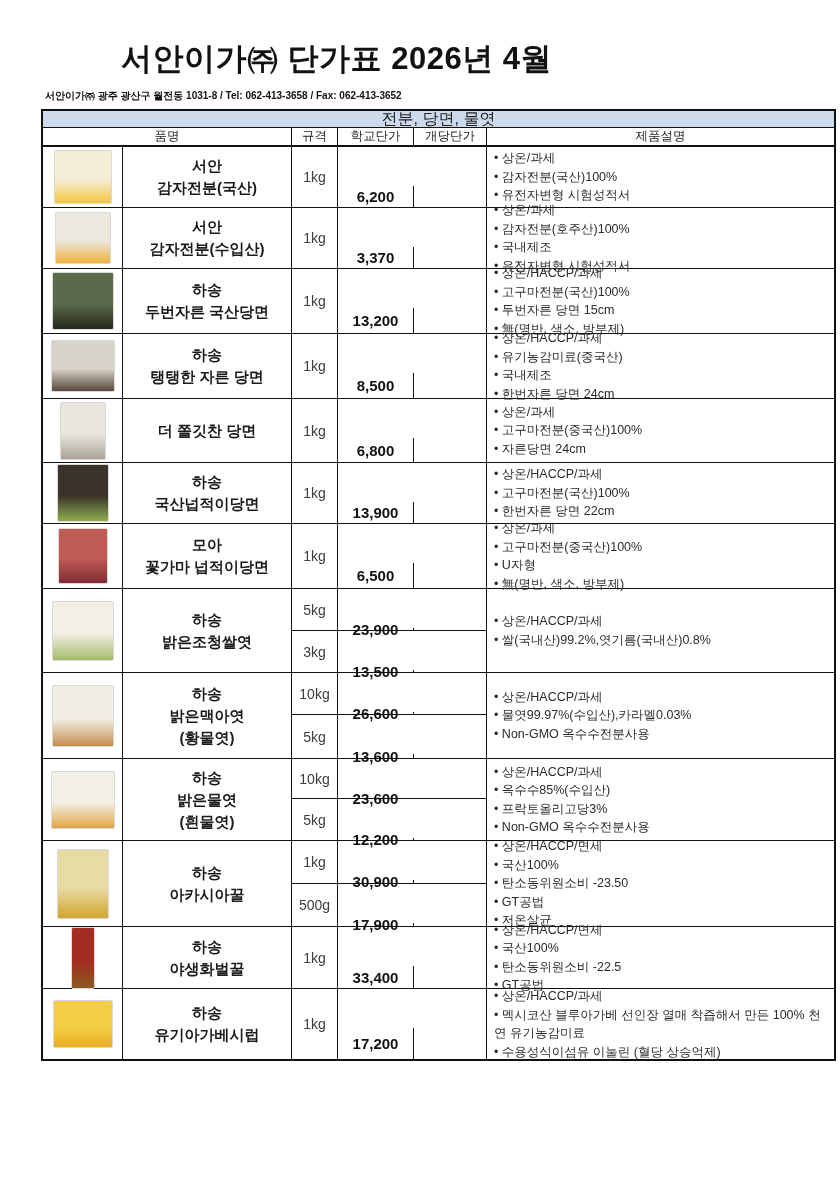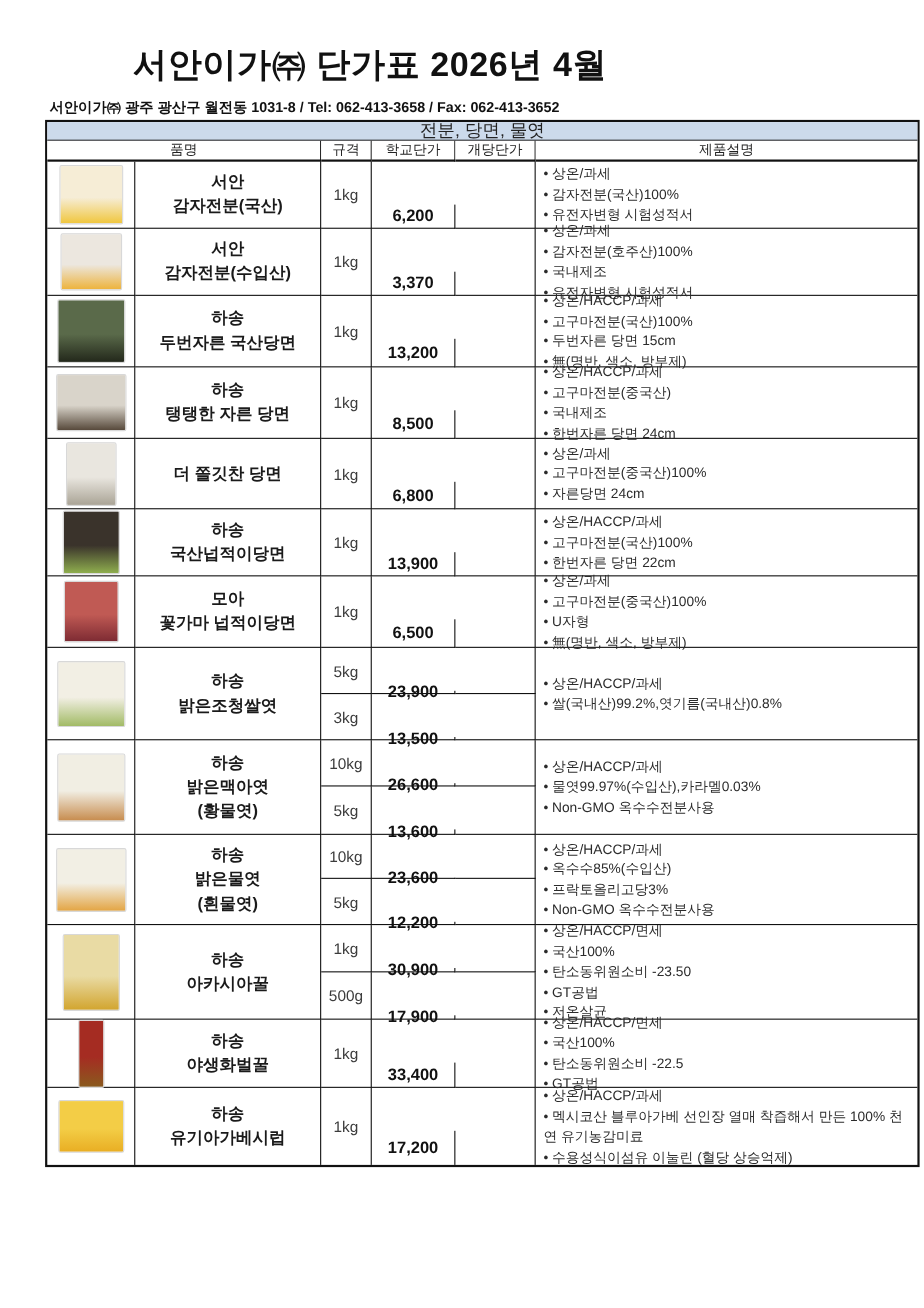--- a/index.html
+++ b/index.html
@@ -7,21 +7,21 @@
   body {
     width:840px; height:1189px; position:relative; overflow:hidden;
     font-family:"Liberation Sans","DejaVu Sans",sans-serif; color:#1f1f1f;
   }
   .page { width:673px; height:1189px; position:relative; }
   .title {
     text-align:center; font-size:31px; font-weight:bold; letter-spacing:0.5px;
     padding-top:38px; color:#111;
   }
   .address {
-    position:absolute; left:45px; top:89px; font-size:13px; font-weight:bold; color:#111;
+    position:absolute; left:45px; top:89px; font-size:10px; font-weight:bold; color:#111;
   }
   .tablewrap {
     position:absolute; left:41px; top:109px; width:795px;
     border:2px solid #111; background:#fff;
   }
   .band {
     height:17px; background:#ccdaeb; border-bottom:1.5px solid #111;
     display:flex; align-items:center; justify-content:center;
     font-size:16px; color:#222;
   }
@@ -115,21 +115,21 @@
         <div class="c imgcell" style="grid-area: 5 / 1 / span 1;">
           <div class="thumb" style="width: 64px; height: 52px; background: linear-gradient(rgb(217, 212, 202) 0%, rgb(217, 212, 202) 55%, rgb(87, 73, 59) 100%);"></div>
         </div>
         <div class="c namecell" style="grid-area: 5 / 2 / span 1;">하송
 탱탱한 자른 당면</div>
         <div class="c speccell" style="grid-area: 5 / 3 / span 1;">1kg</div>
         <div class="c pricecell" style="grid-area: 5 / 4 / span 1;">8,500</div>
         <div class="c unitcell" style="grid-area: 5 / 5 / span 1;"></div>
         <div class="c desccell noR" style="grid-area: 5 / 6 / span 1;">
           <div class="dline">• 상온/HACCP/과세</div>
-          <div class="dline">• 고구마전분(중국산)</div>
+          <div class="dline">• 유기농감미료(중국산)</div>
           <div class="dline">• 국내제조</div>
           <div class="dline">• 한번자른 당면 24cm</div>
         </div>
         <div class="c imgcell" style="grid-area: 6 / 1 / span 1;">
           <div class="thumb" style="width: 46px; height: 58px; background: linear-gradient(rgb(233, 230, 223) 0%, rgb(233, 230, 223) 55%, rgb(170, 164, 150) 100%);"></div>
         </div>
         <div class="c namecell" style="grid-area: 6 / 2 / span 1;">더 쫄깃찬 당면</div>
         <div class="c speccell" style="grid-area: 6 / 3 / span 1;">1kg</div>
         <div class="c pricecell" style="grid-area: 6 / 4 / span 1;">6,800</div>
         <div class="c unitcell" style="grid-area: 6 / 5 / span 1;"></div>

